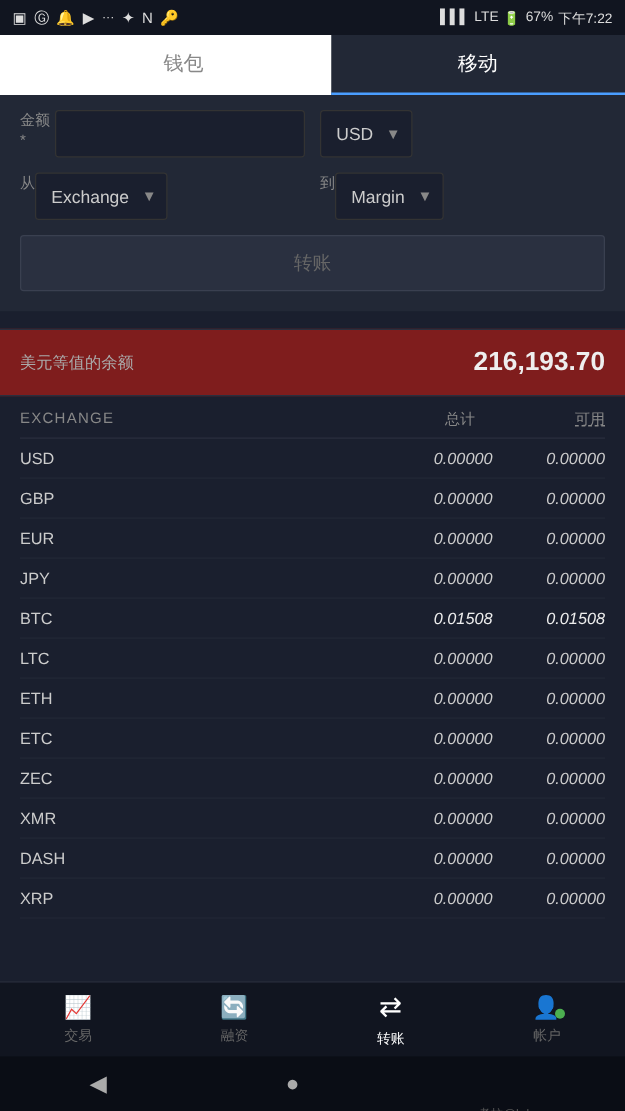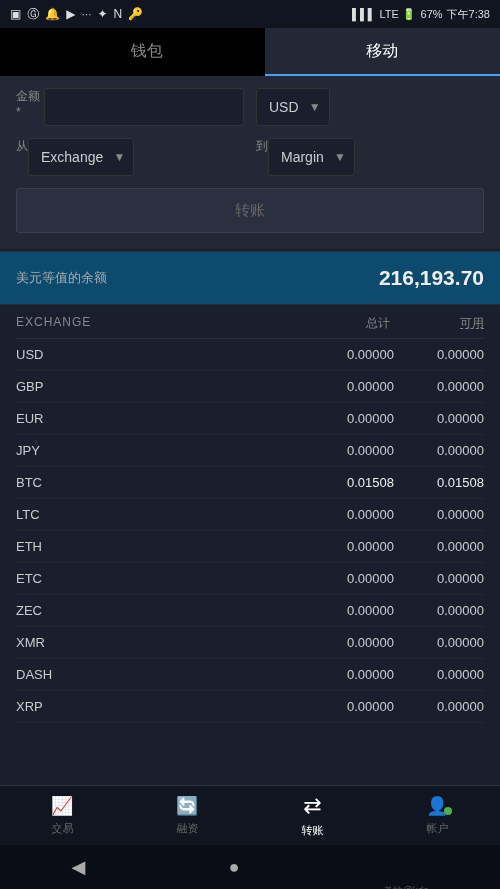--- a/index.html
+++ b/index.html
@@ -24,21 +24,21 @@
       font-size: 12px;
       color: #ddd;
     }
     .status-left { display: flex; align-items: center; gap: 6px; }
     .status-right { display: flex; align-items: center; gap: 4px; font-size: 11px; }
 
     
     .tab-bar {
       display: flex;
       height: 48px;
-      background: #000000;
+      background: #ffffff;
       padding-left: 29px;
     }
     .tab-item {
       flex: 1;
       display: flex;
       align-items: center;
       justify-content: center;
       font-size: 16px;
       color: #888;
       cursor: pointer;
@@ -120,24 +120,24 @@
       cursor: pointer;
       text-align: center;
     }
 
     
     .balance-area {
       display: flex;
       justify-content: space-between;
       align-items: center;
       padding: 14px 16px;
-      background: #0c4a6e;
+      background: #7f1d1d;
       border-top: 1px solid #2a2f3e;
       border-bottom: 1px solid #2a2f3e;
-      margin-top: 2px;
+      margin-top: 14px;
       text-align: center;
     }
     .balance-label {
       font-size: 13px;
       color: #aaa;
     }
     .balance-value {
       font-size: 21px;
       color: #eee;
       font-weight: bold;
@@ -155,21 +155,21 @@
       padding: 10px 0 6px 0;
       border-bottom: 1px solid #2a2f3e;
     }
     .exchange-header-left {
       font-size: 12px;
       color: #888;
       letter-spacing: 1px;
     }
     .exchange-header-cols {
       display: flex;
-      gap: 4px;
+      gap: 14px;
     }
     .col-header {
       font-size: 12px;
       color: #888;
       width: 90px;
       text-align: right;
     }
     .col-header:last-child {
       text-decoration: underline;
       text-decoration-style: dashed;
@@ -188,20 +188,21 @@
       width: 60px;
     }
     .row-cols {
       display: flex;
     }
     .row-val {
       font-size: 13px;
       color: #ccc;
       width: 90px;
       text-align: right;
+      font-style: italic;
     }
     .row-val.highlight {
       color: #eee;
     }
 
     
     .bottom-nav {
       position: absolute;
       bottom: 44px;
       left: 0;
@@ -280,21 +281,21 @@
     <span style="font-size:10px;">···</span>
     <span>✦</span>
     <span>N</span>
     <span>🔑</span>
   </div>
   <div class="status-right">
     <span>▌▌▌</span>
     <span>LTE</span>
     <span>🔋</span>
     <span>67%</span>
-    <span>下午7:38</span>
+    <span>下午7:22</span>
   </div>
 </div>
 
 <div class="tab-bar">
   <div class="tab-item">钱包</div>
   <div class="tab-item active">移动</div>
 </div>
 
 <div class="form-area">
   <div class="form-row">

